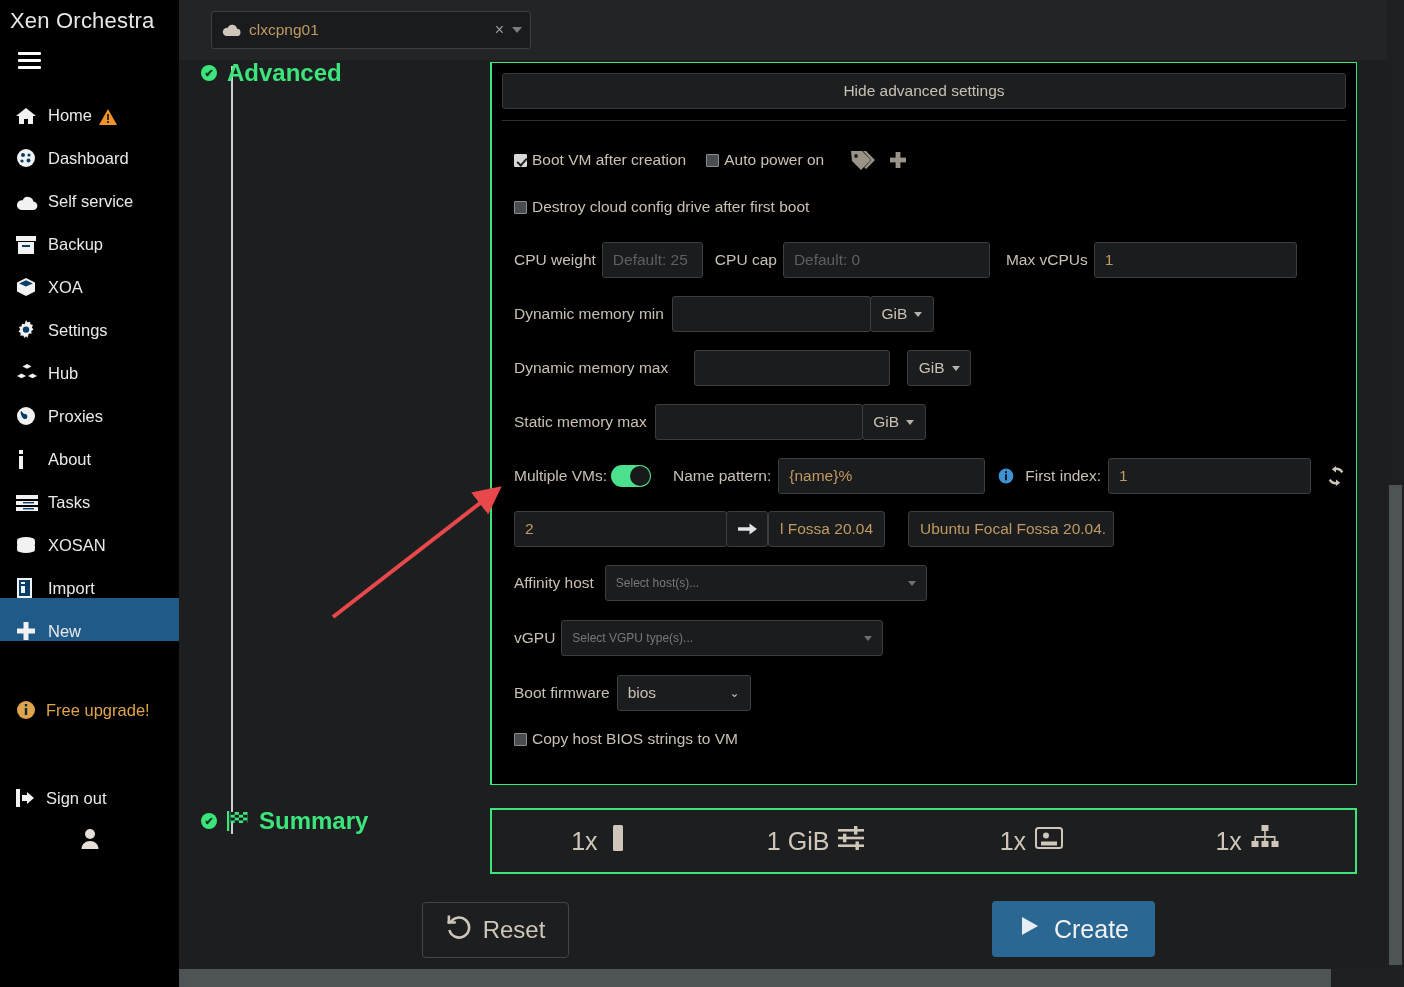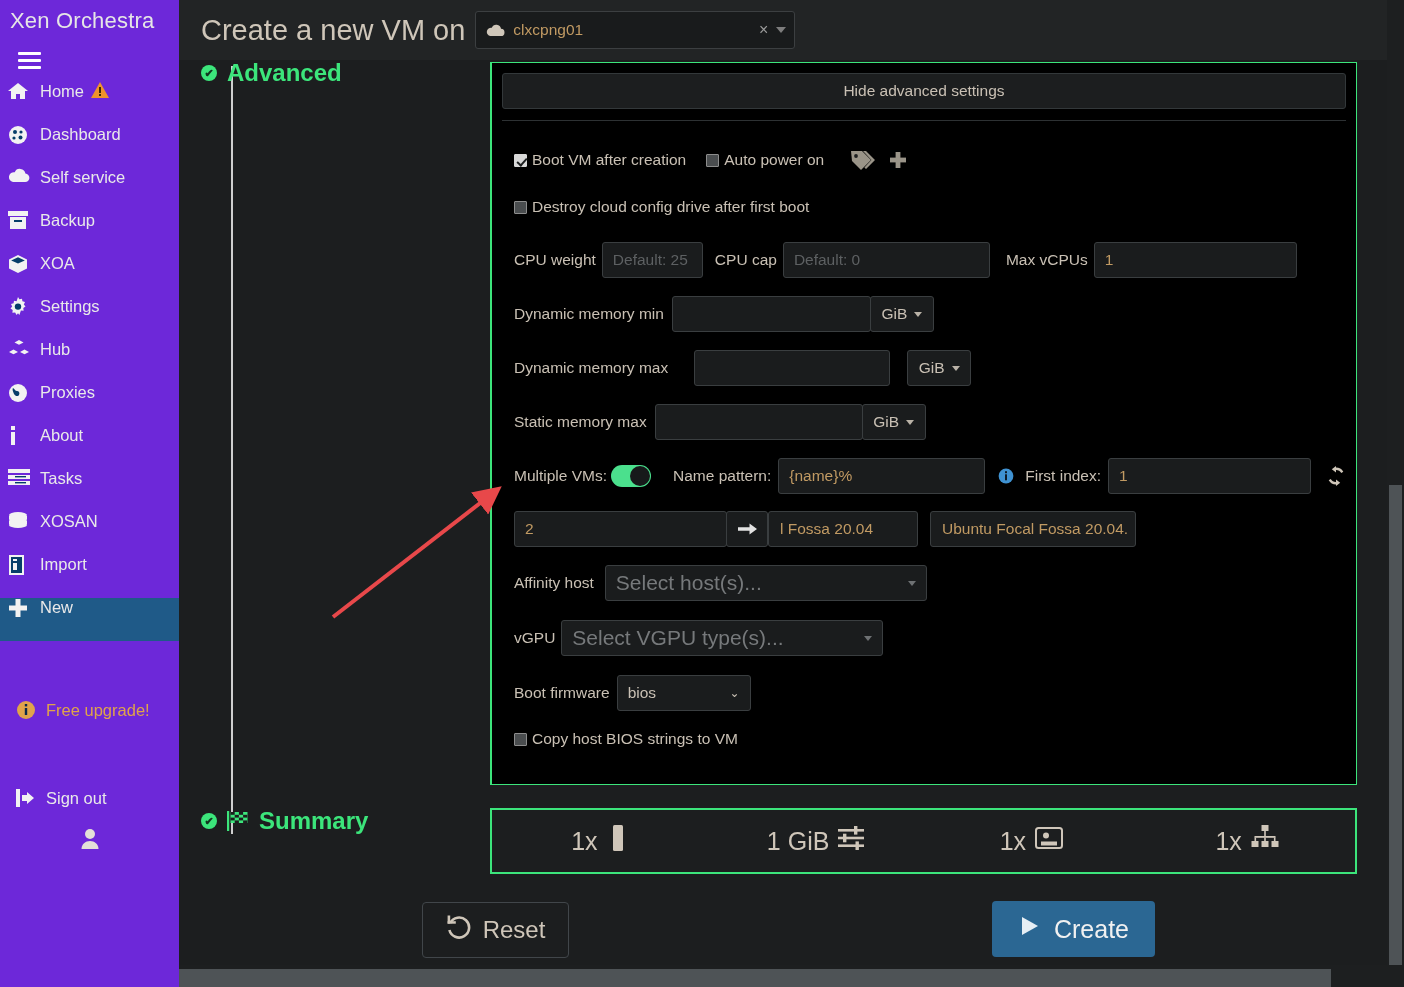--- a/index.html
+++ b/index.html
@@ -10,42 +10,42 @@
     background: #1d1f20;
     font-family: "Liberation Sans", sans-serif;
     color: #c9c0b4;
   }
   .app { position: relative; width: 1404px; height: 987px; }
 
   
   .sidebar {
     position: absolute; left: 0; top: 0;
     width: 179px; height: 987px;
-    background: #6d28d9;
+    background: #000000;
     color: #e8e8e8;
     overflow: hidden;
   }
   .brand {
     font-size: 22px; color: #e6e6e6;
     padding: 8px 0 6px 10px; letter-spacing: .2px;
     white-space: nowrap;
   }
   .burger {
     height: 40px; display: flex; align-items: center;
     padding-left: 18px;
   }
   .burger .bars { width: 23px; }
   .burger .bars i {
     display: block; height: 3px; background: #ffffff;
     margin: 4px 0; border-radius: 1px;
   }
   .nav { margin-top: 2px; }
   .nav-item {
-    display: flex; align-items: flex-start;
-    height: 43px; padding-left: 8px;
+    display: flex; align-items: flex-end;
+    height: 43px; padding-left: 16px;
     font-size: 16.5px; color: #e9e9e9;
     white-space: nowrap;
   }
   .nav-item.active { background: #1f5a88; }
   .nav-ico {
     width: 30px; display: inline-flex;
     align-items: center; justify-content: flex-start;
     font-size: 17px; color: #f2f2f2; flex: 0 0 30px;
   }
   .nav-ico svg { display: block; }
@@ -175,21 +175,21 @@
     color: #c9c0b4; font-size: 15.5px;
     margin-left: -1px;
   }
   .caret-d {
     width: 0; height: 0;
     border-left: 4.5px solid transparent; border-right: 4.5px solid transparent;
     border-top: 5.5px solid #b9b2a7;
   }
   .sel {
     background: #1a1c1d; border: 1px solid #3a3e40; border-radius: 3px;
-    height: 36px; color: #76797b; font-size: 21px;
+    height: 36px; color: #76797b; font-size: 12px;
     display: flex; align-items: center; padding: 0 10px;
     justify-content: space-between;
   }
   .sel .caret-d { border-top-color: #6e7173; }
   .native-sel {
     background: #1a1c1d; border: 1px solid #3a3e40; border-radius: 3px;
     height: 36px; color: #c9c0b4; font-size: 15.5px;
     display: flex; align-items: center; padding: 0 10px;
     justify-content: space-between; gap: 28px;
   }
@@ -463,21 +463,20 @@
       <svg width="26" height="24" viewBox="0 0 26 24">
           <circle cx="13" cy="7" r="5" fill="#e4e0d8"></circle>
           <path fill="#e4e0d8" d="M4.5 22c0-5 4-8 8.5-8s8.5 3 8.5 8z"></path>
         </svg>
     </div>
   </div>
 
   <div class="main">
 
     <div class="topbar">
-      <div class="page-title">Create a new VM on</div>
       <div class="host-select">
         <span class="cloud">
           <svg width="19" height="13" viewBox="0 0 22 15">
               <path fill="#cfc6b9" d="M5 14h12a4.2 4.2 0 0 0 .4-8.4A5.6 5.6 0 0 0 6.7 4.3 4.6 4.6 0 0 0 5 14z"></path>
             </svg>
         </span>
         <span class="host-name">clxcpng01</span>
         <span class="host-x">×</span>
         <span class="host-caret"></span>
       </div>
@@ -585,22 +584,22 @@
           </span>
         </div>
 
         <div class="frow" style="margin-top:17px; gap:0; padding-left:22px;">
           <div class="inp" style="width:213px;">2</div>
           <div class="arrow-btn">
             <svg width="19" height="16" viewBox="0 0 19 16">
                 <path fill="#e2e2e2" d="M0 6.2h11.5V2.6L19 8l-7.5 5.4V9.8H0z"></path>
               </svg>
           </div>
-          <div class="chipbox" style="width:150px;">l Fossa 20.04</div>
-          <div class="chipbox" style="width:206px; margin-left:12px;">Ubuntu Focal Fossa 20.04.</div>
+          <div class="chipbox" style="width:117px;">l Fossa 20.04</div>
+          <div class="chipbox" style="width:206px; margin-left:23px;">Ubuntu Focal Fossa 20.04.</div>
         </div>
 
         <div class="frow" style="margin-top:18px; gap:5px;">
           <span class="lbl">Affinity host</span>
           <div class="sel" style="width:322px; margin-left:6px;">
             <span>Select host(s)...</span>
             <span class="caret-d"></span>
           </div>
         </div>
 

